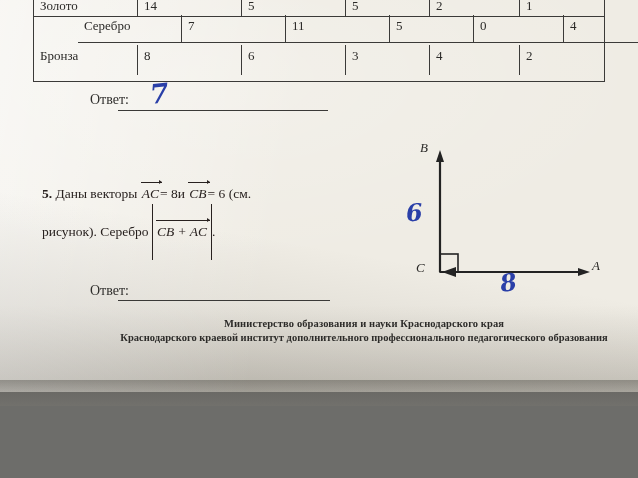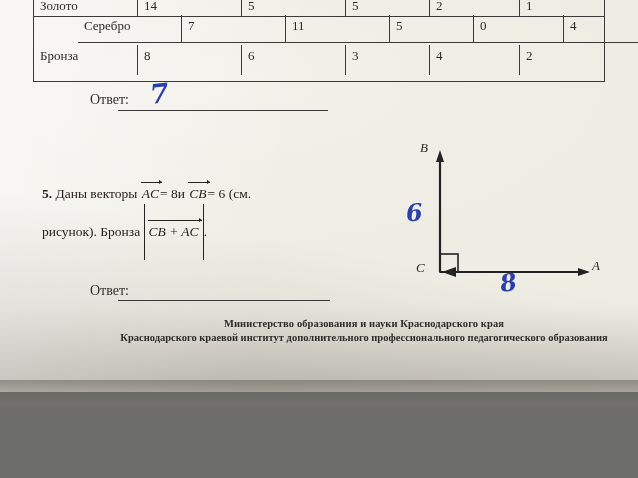--- a/index.html
+++ b/index.html
@@ -255,21 +255,21 @@
   <div class="ans-label" style="left:54px; top:92px;">Ответ:</div>
   <div class="ans-rule" style="left:118px; top:110px; width:210px;"></div>
   <div class="hand" style="left:150px; top:78px; font-size:27px; transform:rotate(-6deg);">7</div>
 
   <div class="q5">
     <span class="num">5.</span>
     <span>Даны  векторы</span>
     <span class="vec">AC</span><span>= 8</span><span>и</span>
     <span class="vec">CB</span><span>= 6</span>
     <span>(см.</span><br>
-    <span>рисунок). Бронза</span>
+    <span>рисунок). Серебро</span>
     <span class="abs-bar"><span class="vec">CB + AC</span></span><span>.</span>
   </div>
 
   <div class="figure">
     <svg width="210" height="150" viewBox="0 0 210 150">
 
       <line x1="40" y1="132" x2="40" y2="18" stroke="#232323" stroke-width="2.2"></line>
       <polygon points="40,10 36,22 44,22" fill="#232323"></polygon>
 
       <line x1="40" y1="132" x2="182" y2="132" stroke="#232323" stroke-width="2.2"></line>

